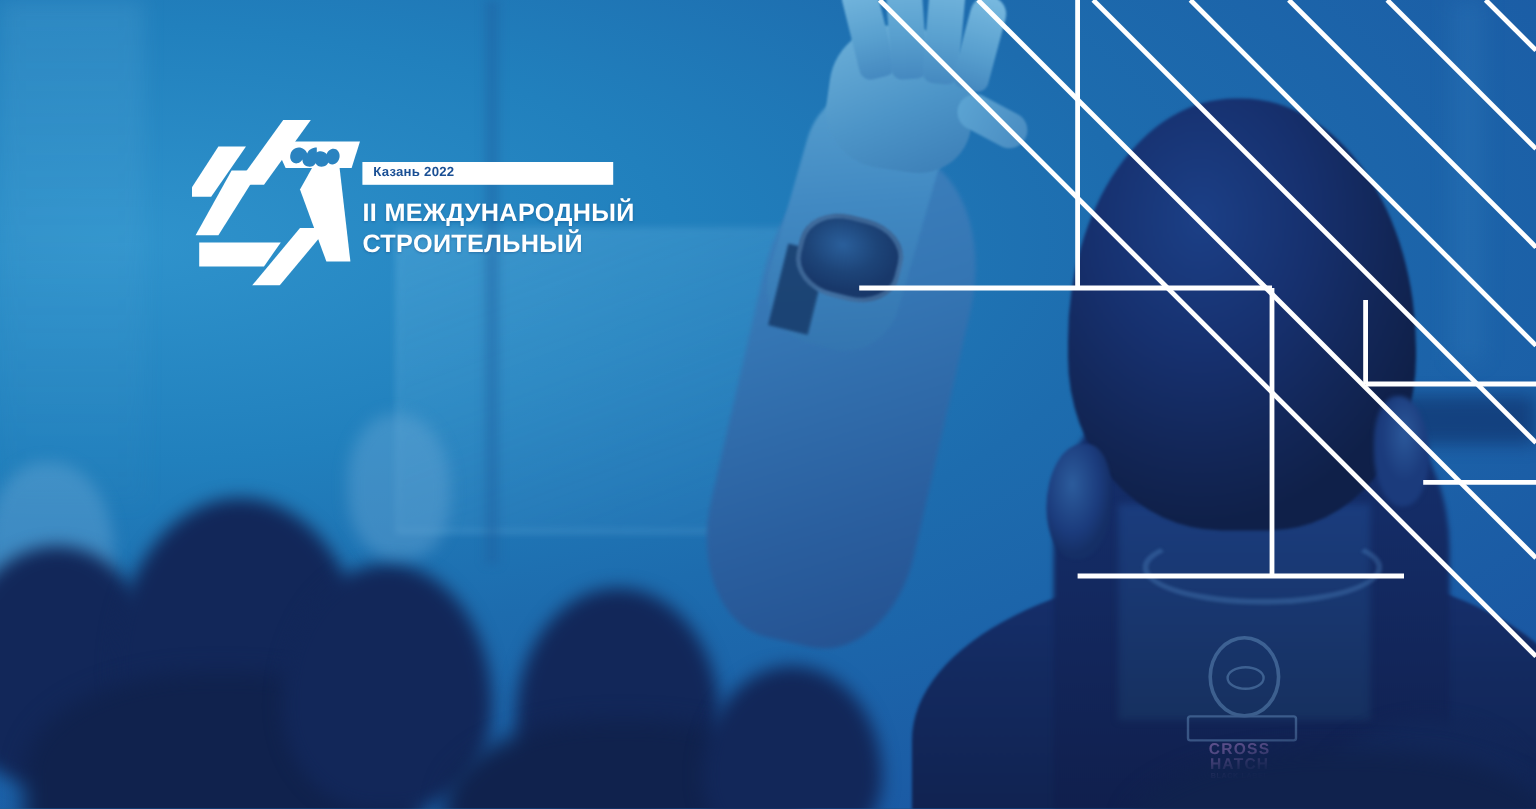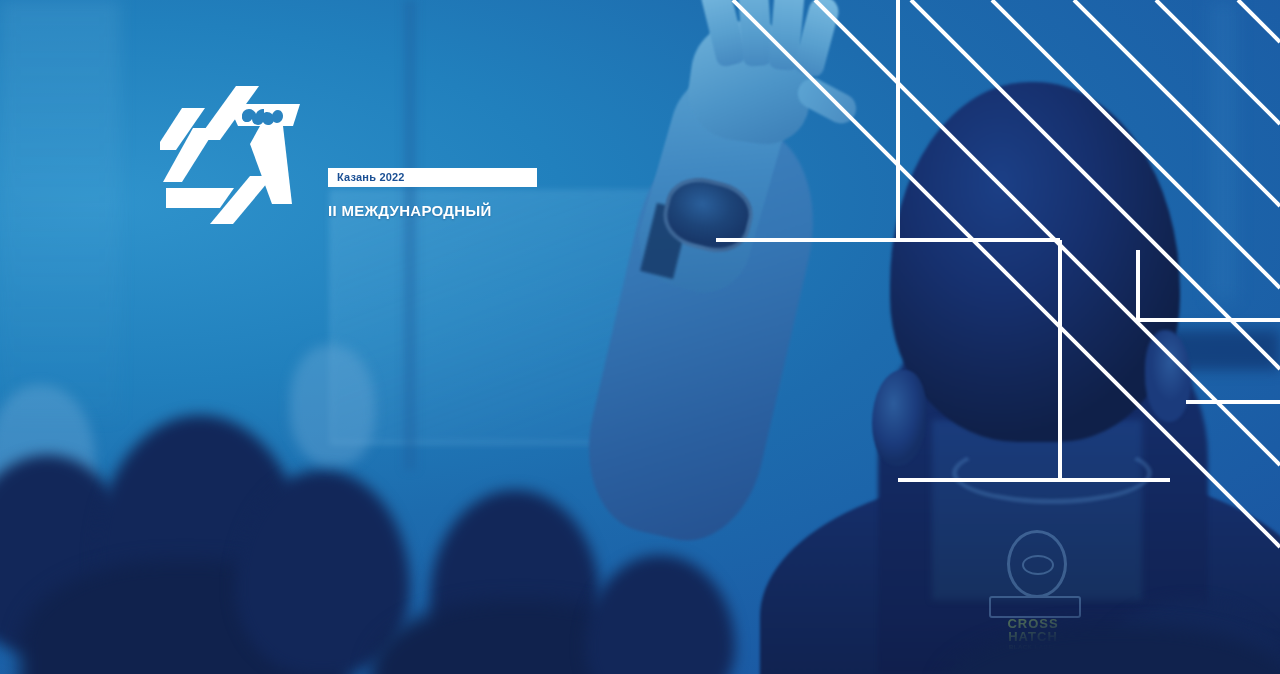--- a/index.html
+++ b/index.html
@@ -229,21 +229,21 @@
     left: 4px; top: 66px;
     width: 88px; height: 18px;
     border: 2px solid #86b8e4;
     border-radius: 3px;
   }
   .print-word {
     position: absolute;
     left: 6px;
     width: 84px;
     text-align: center;
-    color: #bef264;
+    color: #f0abfc;
     font-weight: bold;
     letter-spacing: 1px;
   }
   .print-word.w1 { top: 86px; font-size: 13px; }
   .print-word.w2 { top: 99px; font-size: 13px; }
   .print-word.w3 { top: 114px; font-size: 6px; letter-spacing: 0.5px; }
 
   
   .crowd { position: absolute; inset: 0; }
   .head-blob {
@@ -268,24 +268,24 @@
   
   .geo {
     position: absolute;
     inset: 0;
     pointer-events: none;
   }
 
   
   .logo-lockup {
     position: absolute;
-    left: 160px; top: 82px;
+    left: 160px; top: 96px;
     display: flex;
-    align-items: flex-end;
-    gap: 28px;
+    align-items: center;
+    gap: 2px;
   }
   .logo-mark { width: 140px; height: 142px; flex: none; }
   .logo-text { padding-top: 18px; }
   .kazan-bar {
     width: 209px;
     height: 19px;
     background: #ffffff;
     display: flex;
     align-items: center;
     padding-left: 9px;
@@ -294,21 +294,21 @@
   }
   .kazan-bar span {
     color: #1a4f94;
     font-size: 11px;
     font-weight: bold;
     letter-spacing: 0.2px;
     white-space: nowrap;
   }
   .title-line {
     color: #ffffff;
-    font-size: 15px;
+    font-size: 21px;
     font-weight: bold;
     line-height: 26.5px;
     letter-spacing: 0.3px;
     white-space: nowrap;
     text-shadow: 0 1px 2px rgba(10,40,90,0.30);
   }
 </style>
 </head>
 <body>
 
@@ -412,16 +412,17 @@
         <path d="M118 28c-3 0-5 2-6 5 -1 4 1 8 5 8 3 0 6-3 6-7 0-3-2-6-5-6z"></path>
         <path d="M92 33c-1-2-3-3-5-3 -3 0-5 2-5 5 0 3 2 5 5 5 3 0 5-3 5-7z"></path>
       </g>
     </svg>
 
     <div class="logo-text">
       <div class="kazan-bar">
         <span>Казань 2022</span>
       </div>
       <div class="title-line">II МЕЖДУНАРОДНЫЙ</div>
+      <div class="title-line">СТРОИТЕЛЬНЫЙ</div>
     </div>
   </div>
 
 </div>
 
 </body></html>

